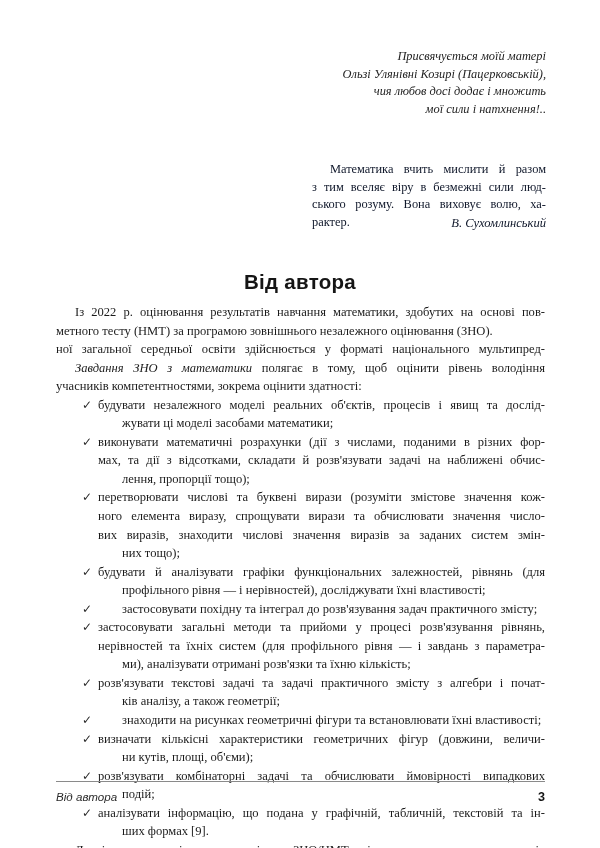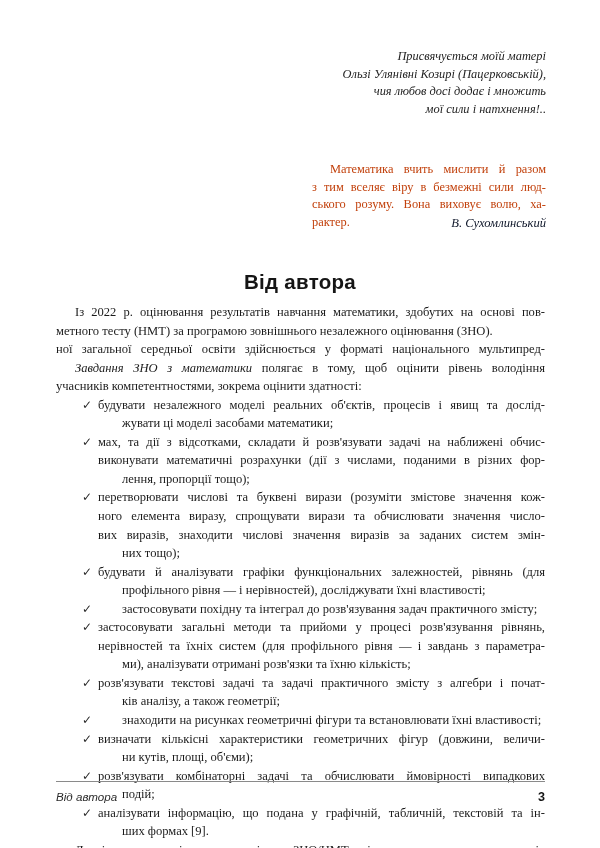--- a/index.html
+++ b/index.html
@@ -39,21 +39,21 @@
   
   .epigraph {
     position: absolute;
     left: 312px;
     top: 161px;
     width: 234px;
     font-size: 12.4px;
     line-height: 17.6px;
     text-align: justify;
     text-justify: inter-word;
-    color: #c2410c;
+    color: #0f172a;
   }
   .epigraph .line { display: block; }
   .epigraph .line.spread {
     text-align: justify;
     text-align-last: justify;
   }
   .epigraph .indent { padding-left: 18px; }
   .epigraph-author {
     position: absolute;
     left: 312px;
@@ -201,22 +201,22 @@
     </p>
 
     <ul class="checklist">
       <li>
         <span class="mark">✓</span>
         <span class="l">будувати незалежного моделі реальних об'єктів, процесів і явищ та дослід-</span>
         <span class="l last">жувати ці моделі засобами математики;</span>
       </li>
       <li>
         <span class="mark">✓</span>
+        <span class="l">виконувати математичні розрахунки (дії з числами, поданими в різних фор-</span>
         <span class="l">мах, та дії з відсотками, складати й розв'язувати задачі на наближені обчис-</span>
-        <span class="l">виконувати математичні розрахунки (дії з числами, поданими в різних фор-</span>
         <span class="l last">лення, пропорції тощо);</span>
       </li>
       <li>
         <span class="mark">✓</span>
         <span class="l">перетворювати числові та буквені вирази (розуміти змістове значення кож-</span>
         <span class="l">ного елемента виразу, спрощувати вирази та обчислювати значення число-</span>
         <span class="l">вих виразів, знаходити числові значення виразів за заданих систем змін-</span>
         <span class="l last">них тощо);</span>
       </li>
       <li>

